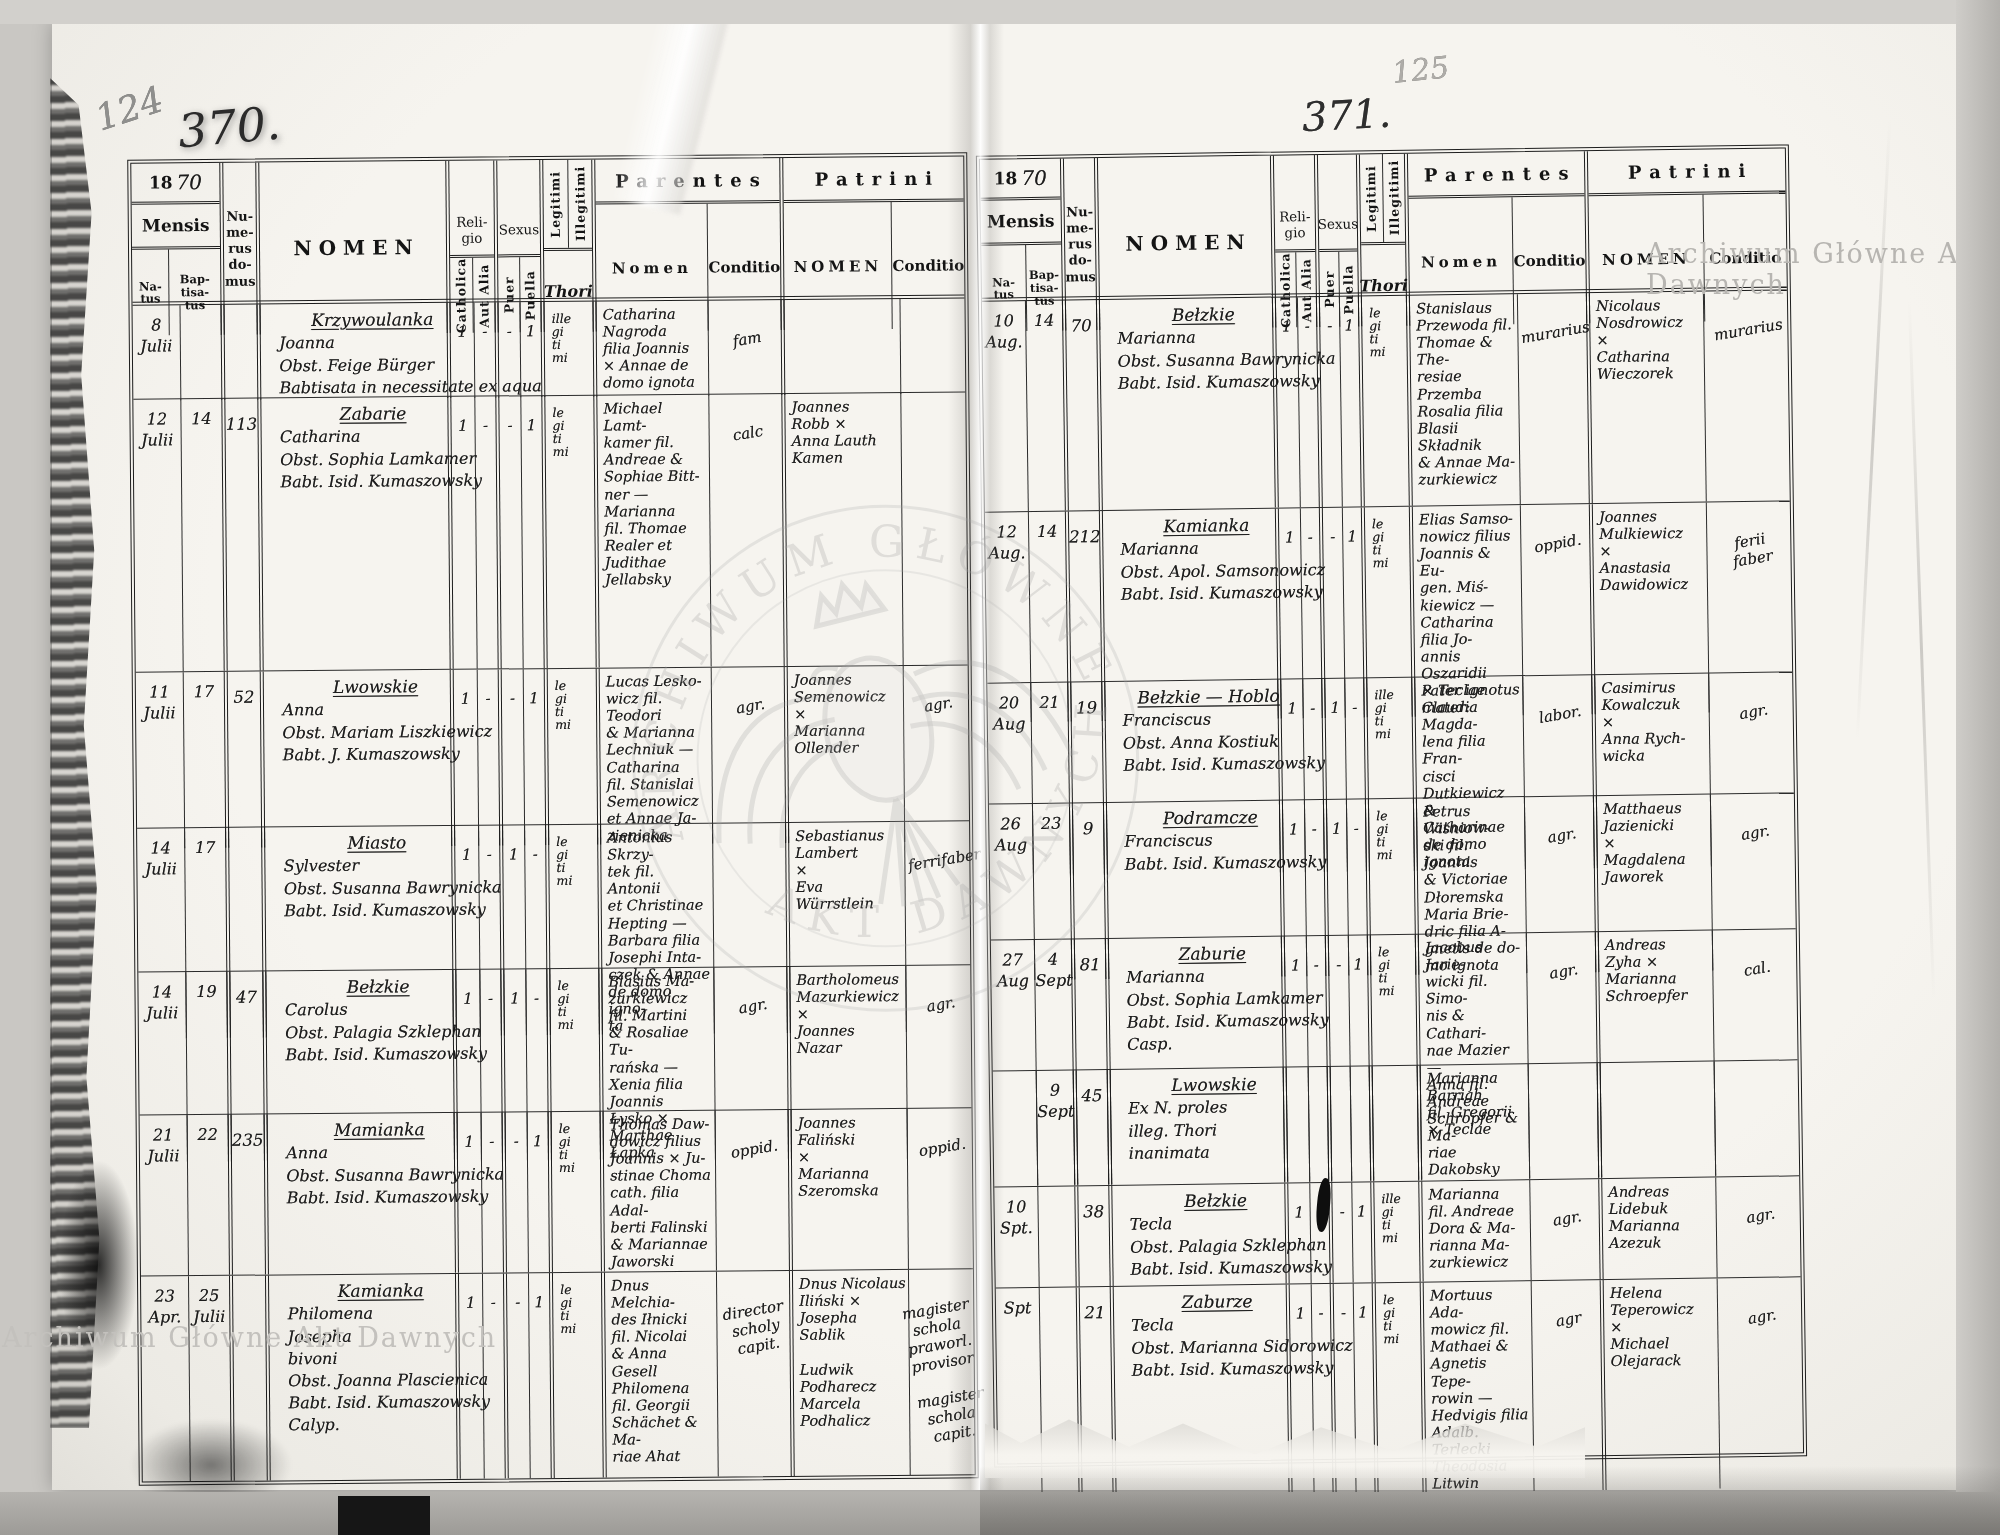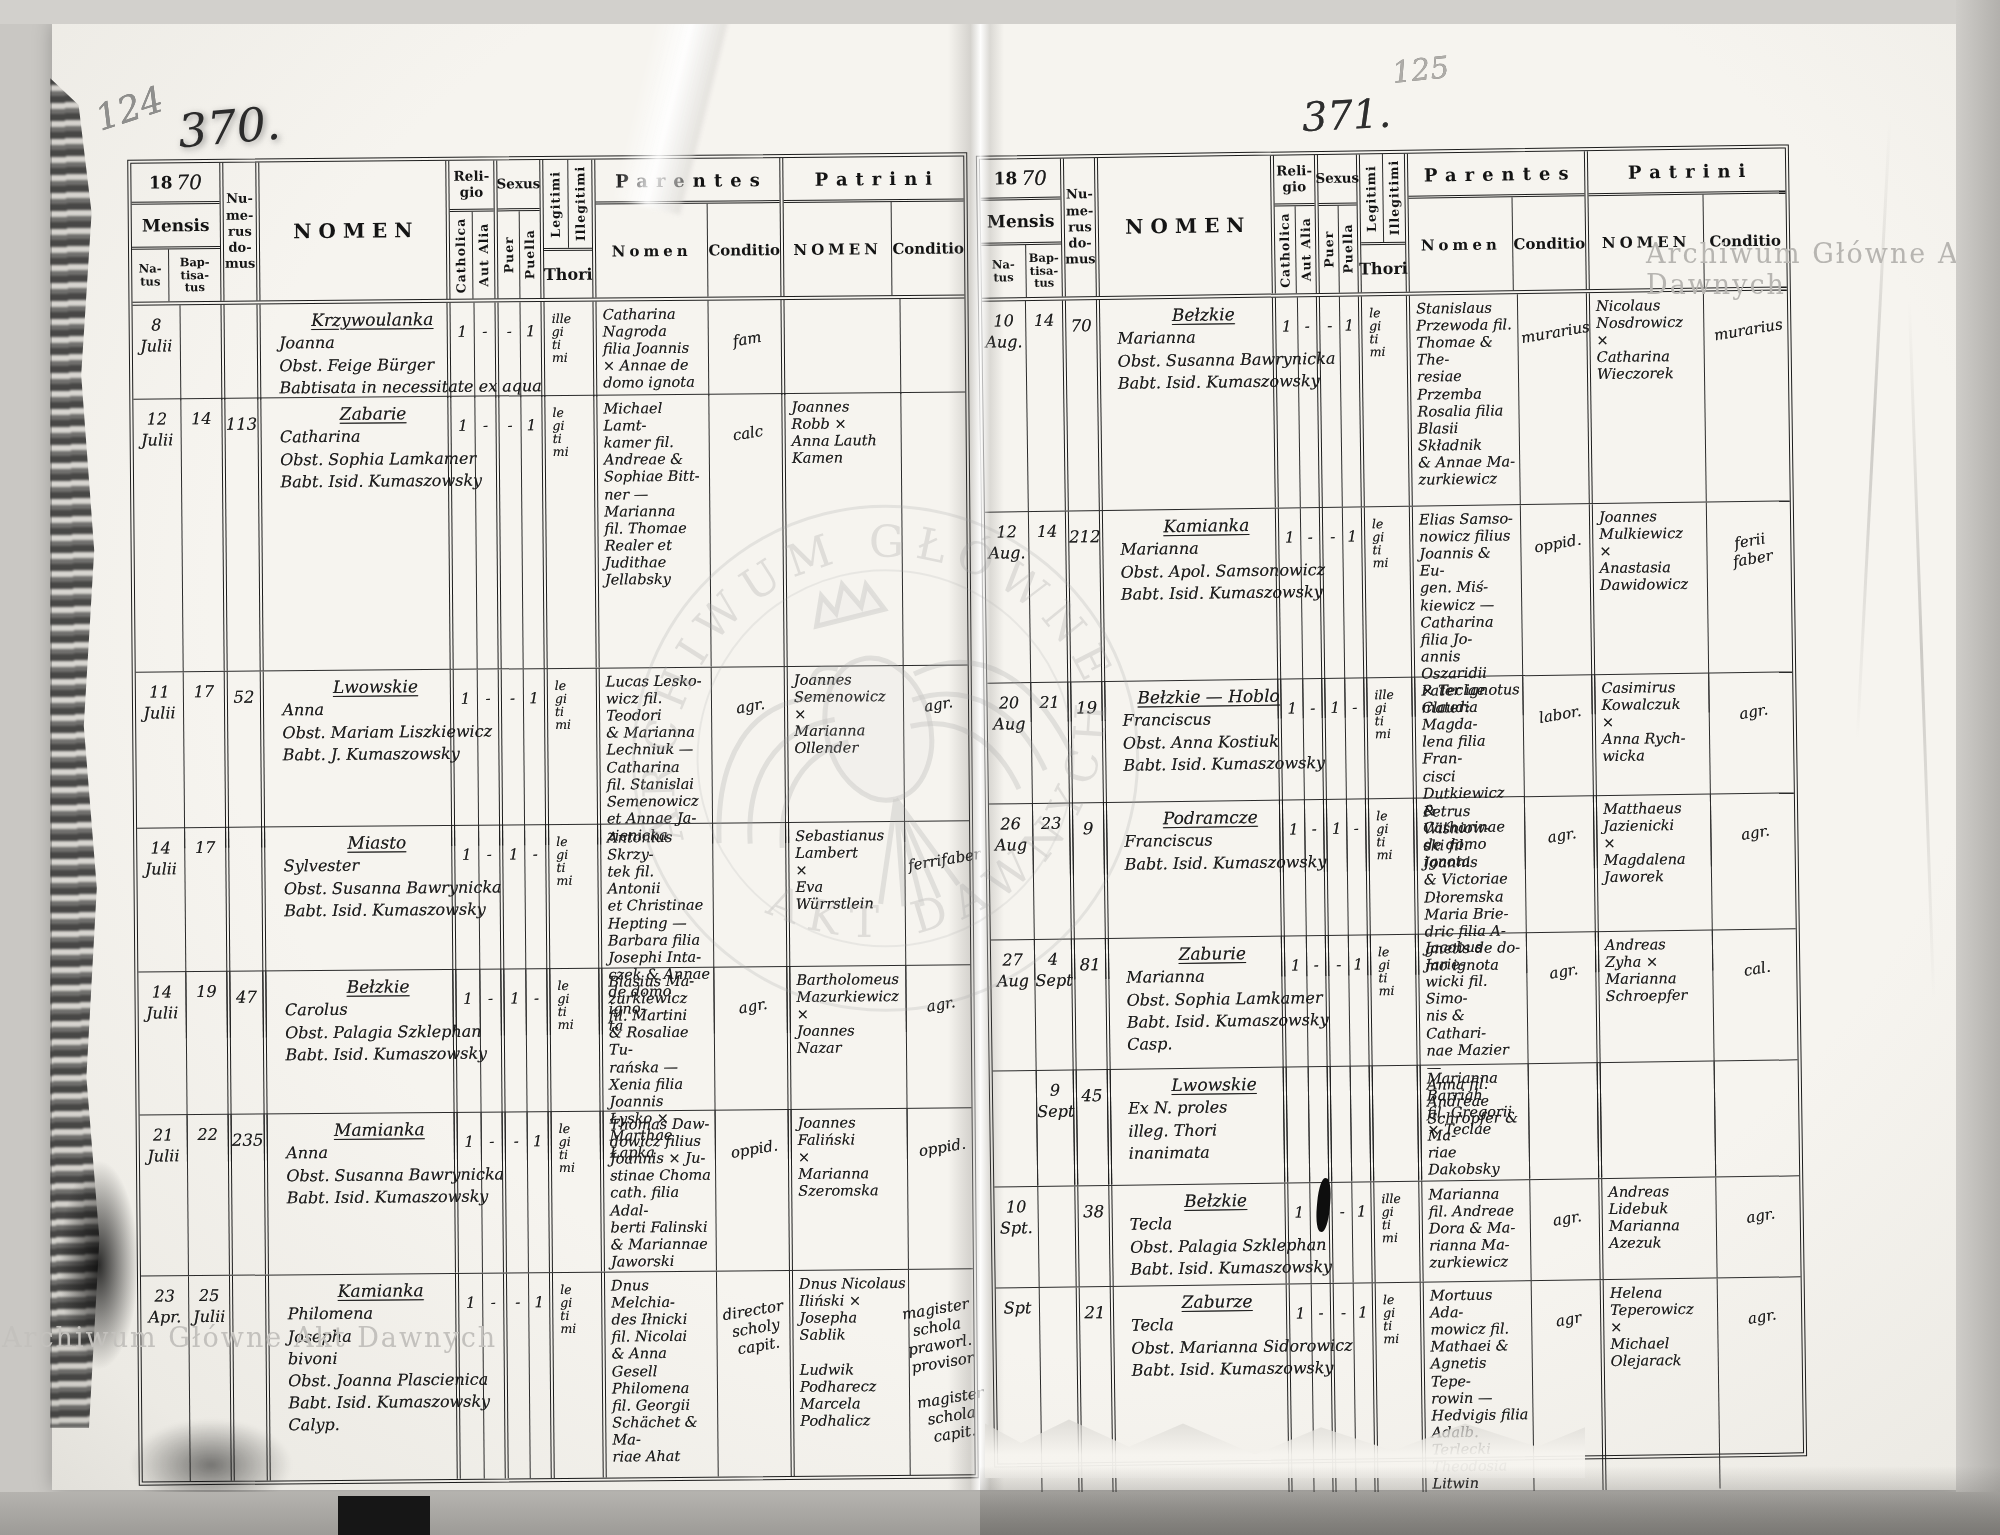--- a/index.html
+++ b/index.html
@@ -49,27 +49,27 @@
   .yr{height:38px;display:flex;align-items:center;justify-content:center;gap:4px;font-size:17px;}
   .yrhw{font-size:20px;}
   .h-mensis{height:42px;display:flex;align-items:center;justify-content:center;font-size:17px;}
   .subrow{flex:1;display:flex;}
   .sub{white-space:pre-line;font-size:11.5px;font-weight:700;display:flex;align-items:center;justify-content:center;text-align:center;line-height:1.1;}
   .sub+.sub{border-left:1.4px solid #2b2b2b;}
   .vstack{flex:1;display:flex;align-items:center;justify-content:center;white-space:pre-line;
           font-size:13px;font-weight:700;text-align:center;line-height:1.25;}
   .bignomen{flex:1;display:flex;align-items:center;justify-content:center;font-size:20px;font-weight:700;letter-spacing:7px;padding-left:7px;}
   .toplabel{height:48px;display:flex;align-items:center;justify-content:center;white-space:pre-line;
-          font-size:13.5px;font-weight:700;text-align:center;line-height:1.15;}
+          font-size:13.5px;font-weight:400;text-align:center;line-height:1.15;margin-top:46px;}
   .botsplit{flex:1;display:flex;}
   .rotcell{flex:1;display:flex;align-items:center;justify-content:center;overflow:hidden;}
   .rotcell+.rotcell{border-left:1.4px solid #2b2b2b;}
   .rot{writing-mode:vertical-rl;transform:rotate(180deg);font-weight:700;font-size:12.5px;letter-spacing:1px;white-space:nowrap;}
   .legtop{height:88px;display:flex;}
-  .h-thori{flex:1;display:flex;align-items:center;justify-content:center;font-size:16px;font-weight:700;}
+  .h-thori{flex:1;display:flex;align-items:center;justify-content:center;font-size:16px;font-weight:700;font-style:italic;}
   .band{height:42px;display:flex;align-items:center;justify-content:center;font-size:18px;font-weight:700;letter-spacing:8px;padding-left:8px;}
   .psplit{flex:1;display:flex;}
   .pn{display:flex;align-items:center;justify-content:center;font-weight:700;font-size:15px;letter-spacing:4px;}
   .pc{flex:1;display:flex;align-items:center;justify-content:center;font-weight:700;font-size:15px;border-left:1.4px solid #2b2b2b;}
   
   .v-natus,.v-baptisatus{font-size:16px;text-align:center;padding-top:10px;white-space:pre-line;line-height:1.3;}
   .v-numerus{font-size:16.5px;text-align:center;padding-top:16px;}
   .v-catholica,.v-aut_alia,.v-puer,.v-puella{font-size:15px;text-align:center;padding-top:20px;}
   .v-thori{font-size:12.5px;line-height:1.05;padding:10px 0 0 7px;white-space:pre-line;}
   .v-par_nomen,.v-pat_nomen{font-size:14.5px;line-height:1.18;padding:5px 2px 0 6px;white-space:pre-line;position:relative;z-index:5;}

